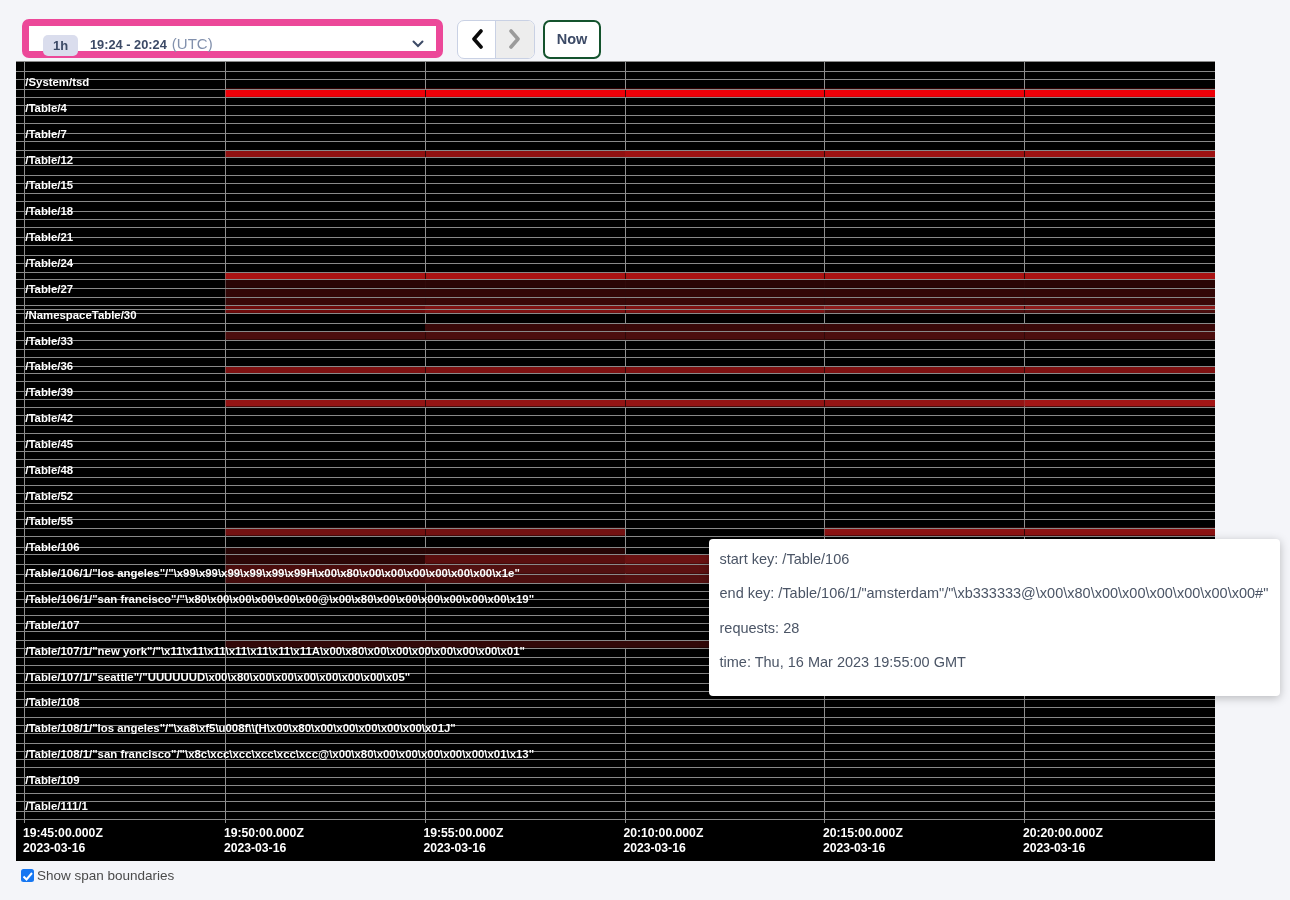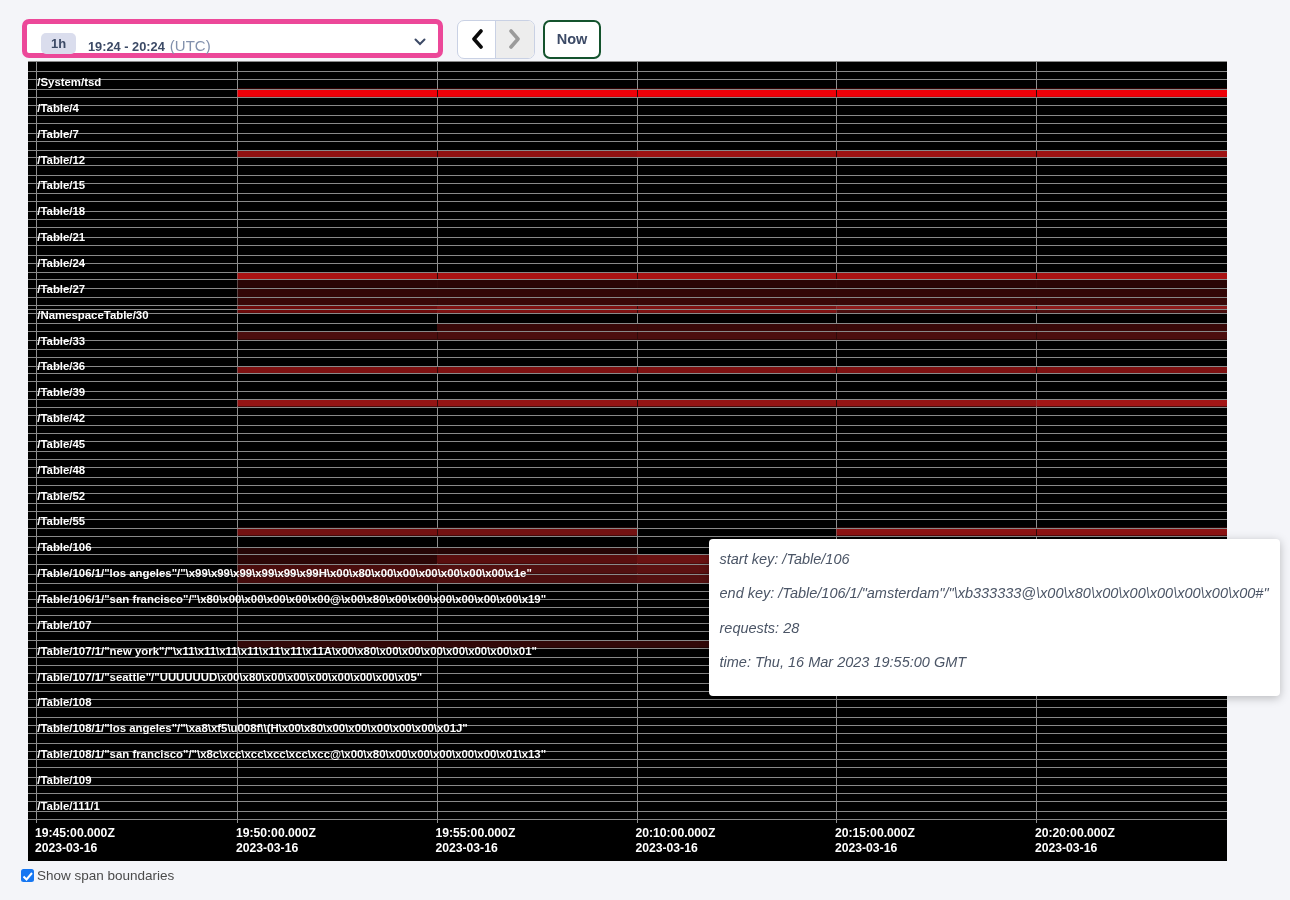--- a/index.html
+++ b/index.html
@@ -1,25 +1,25 @@
 <!DOCTYPE html>
 <html><head><meta charset="utf-8"><style>
 * { margin:0; padding:0; box-sizing:border-box; }
 body { width:1290px; height:900px; background:#f4f5f9; font-family:"Liberation Sans", sans-serif; position:relative; overflow:hidden; }
-.selector { position:absolute; left:22px; top:18.5px; width:420.5px; height:39.5px; background:#fff; border:5px solid #ec4899; border-radius:7px; }
+.selector { position:absolute; left:22px; top:18.5px; width:420.5px; height:39.5px; background:#fff; border:7px solid #ec4899; border-radius:7px; }
 .badge { position:absolute; left:14.3px; top:9.4px; width:34.7px; height:21.3px; background:#dadded; border-radius:5px; color:#3c4a66; font-size:13px; font-weight:bold; display:flex; align-items:center; justify-content:center; }
 .trange { position:absolute; left:61px; top:1px; height:100%; display:flex; align-items:flex-end; font-size:12.8px; color:#3c4a66; font-weight:bold; }
 .trange .utc { color:#8291ad; font-weight:normal; margin-left:5px; font-size:15px; }
 .chev { position:absolute; right:12px; top:14px; }
 .btns { position:absolute; left:457px; top:19.5px; width:77.5px; height:39px; border:1px solid #c9d1e4; border-radius:7px; background:#fff; display:flex; overflow:hidden; }
 .btns .b1 { width:38.2px; height:100%; display:flex; align-items:center; justify-content:center; border-right:1px solid #c9d1e4; }
 .btns .b2 { flex:1; background:#ededed; display:flex; align-items:center; justify-content:center; }
 .now { position:absolute; left:543px; top:19.5px; width:58px; height:39px; background:#fff; border:2px solid #14532d; border-radius:7px; color:#3c4a66; font-size:14.5px; font-weight:bold; display:flex; align-items:center; justify-content:center; }
-.chart { position:absolute; left:28px; top:60.5px; width:1199px; height:800.5px; background:#000; }
-.tooltip { position:absolute; left:709px; top:539px; width:571px; height:157px; background:#fff; border-radius:4px; box-shadow:0 2px 10px rgba(0,0,0,0.25); padding:3px 0 0 10.5px; font-size:14.5px; color:#4b5566; line-height:34.3px; white-space:nowrap; overflow:hidden;font-style:italic; }
+.chart { position:absolute; left:16px; top:60.5px; width:1199px; height:800.5px; background:#000; }
+.tooltip { position:absolute; left:709px; top:539px; width:571px; height:157px; background:#fff; border-radius:4px; box-shadow:0 2px 10px rgba(0,0,0,0.25); padding:3px 0 0 10.5px; font-size:14.5px; color:#4b5566; line-height:34.3px; white-space:nowrap; overflow:hidden; }
 .cbrow { position:absolute; left:21px; top:868px; display:flex; align-items:center; font-size:13.5px; color:#4a4a4a; }
 .cb { width:12.5px; height:12.5px; background:#1677f2; border-radius:2.5px; margin-right:3.5px; position:relative; }
 .cb svg { position:absolute; left:1.5px; top:2.5px; }
 </style></head><body>
 <div class="selector">
   <div class="badge">1h</div>
   <div class="trange">19:24 - 20:24<span class="utc">(UTC)</span></div>
   <svg class="chev" width="12" height="8">
       <path d="M1.5 1.5 L6 6 L10.5 1.5" stroke="#3c4a66" stroke-width="2" fill="none" stroke-linecap="round"></path>
     </svg>

